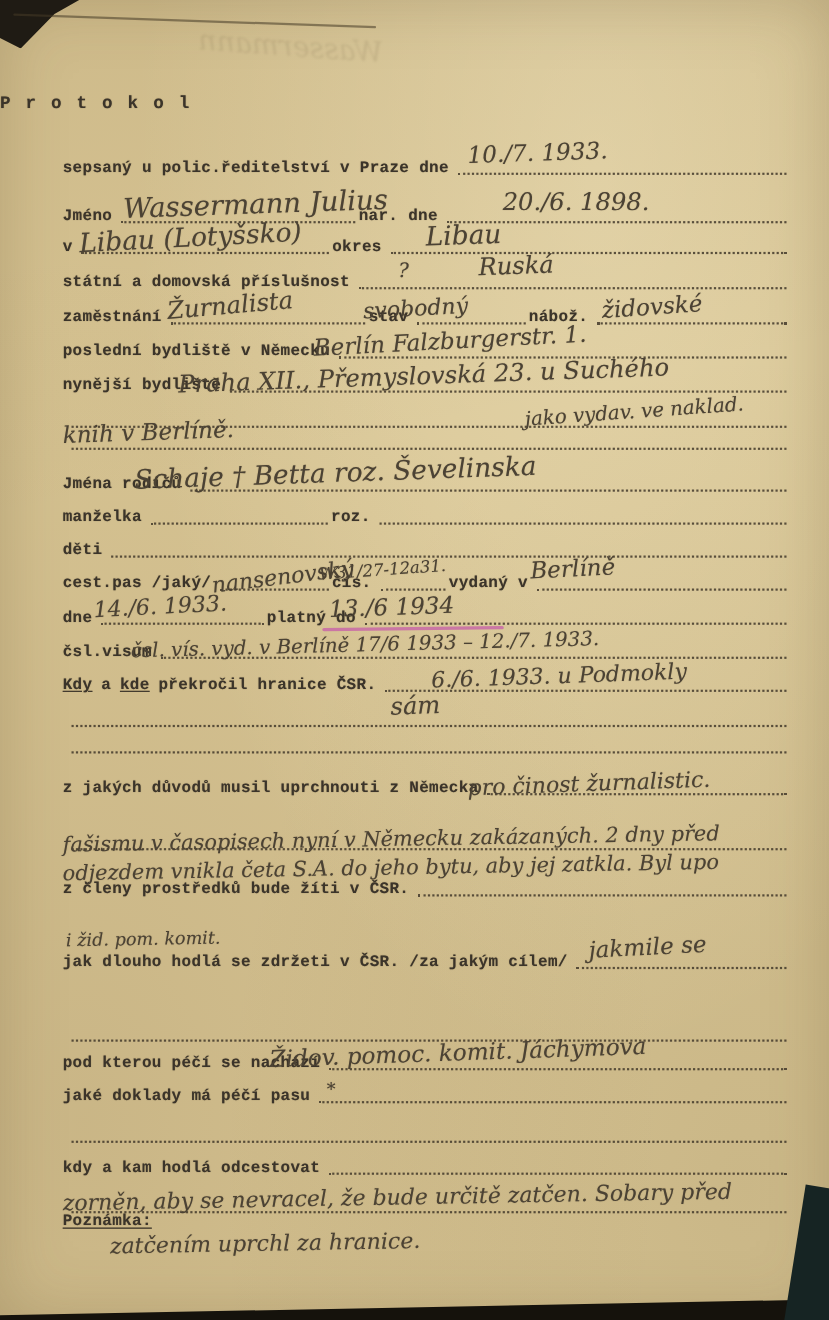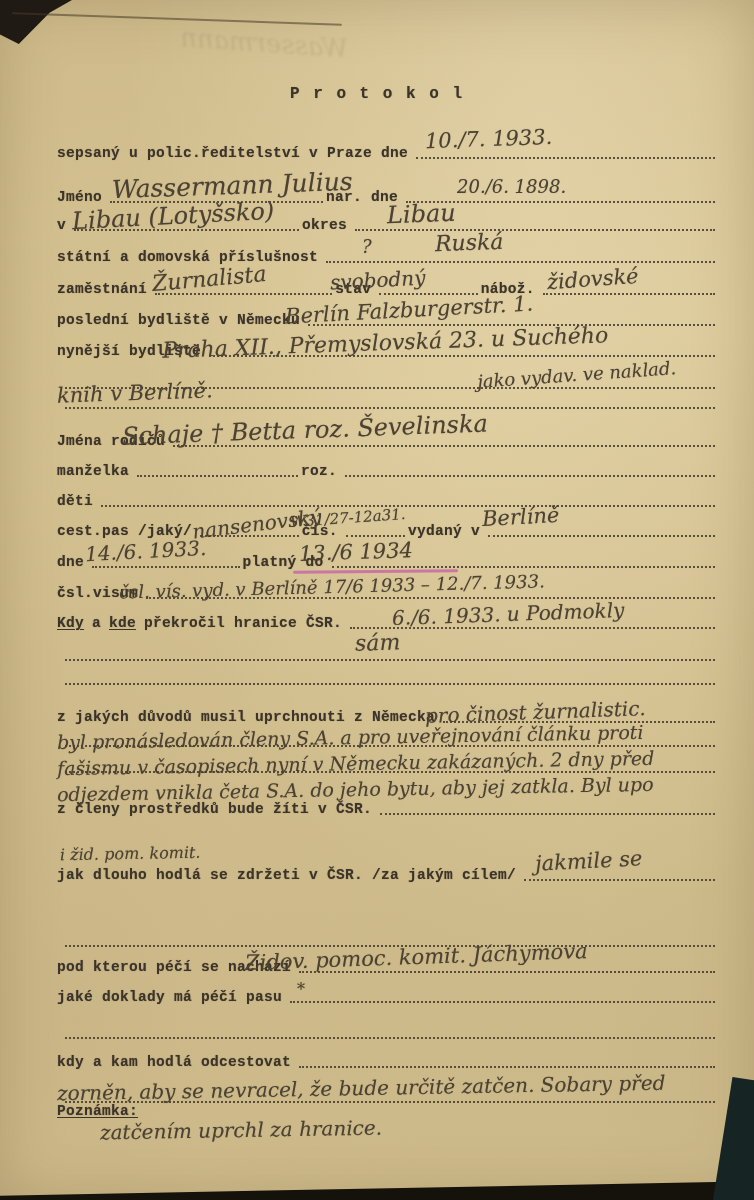--- a/index.html
+++ b/index.html
@@ -24,21 +24,21 @@
     font-size:14.5px;
     letter-spacing:.3px;
     color:#3b342a;
     white-space:nowrap;
     text-shadow:0 0 1px rgba(50,40,25,.45);
     line-height:1.1;
   }
   .u{text-decoration:underline;text-underline-offset:2px;}
   .title{
     position:absolute;top:86px;left:0;right:0;
-    text-align:center;font-size:16px;letter-spacing:2px;
+    font-size:16px;letter-spacing:2px;
   }
   .r{
     position:absolute;left:57px;right:36px;height:26px;
     display:flex;align-items:flex-end;
   }
   .ld{
     flex:1;height:2px;margin:0 3px 3px 8px;
     border-bottom:2px dotted rgba(66,56,42,.85);
   }
   .ld.first{margin-left:8px;}
@@ -95,21 +95,21 @@
     <span class="ld"></span>
     <span class="h" style="left:368px;bottom:12px;font-size:21px;transform:rotate(-2deg)">10./7. 1933.</span>
   </div>
 
   <div class="r" style="top:180px">
     <span class="t">Jméno</span>
     <span class="ld"></span>
     <span class="t">nar. dne</span>
     <span class="ld" style="flex:1.45"></span>
     <span class="h" style="left:55px;bottom:8px;font-size:25px;transform:rotate(-2deg)">Wassermann Julius</span>
-    <span class="h" style="left:400px;bottom:10px;font-size:18px">20./6. 1898.</span>
+    <span class="h" style="left:400px;bottom:10px;font-size:22px">20./6. 1898.</span>
   </div>
 
   <div class="r" style="top:208px">
     <span class="t">v</span>
     <span class="ld"></span>
     <span class="t">okres</span>
     <span class="ld" style="flex:1.6"></span>
     <span class="h" style="left:15px;bottom:6px;font-size:24px;transform:rotate(-3deg)">Libau (Lotyšsko)</span>
     <span class="h" style="left:330px;bottom:8px;font-size:24px;transform:rotate(-2deg)">Libau</span>
   </div>
@@ -216,24 +216,20 @@
 
   <div class="r" style="top:676px;height:12px">
     <span class="ld first"></span>
   </div>
 
   <div class="r" style="top:700px">
     <span class="t">z jakých důvodů musil uprchnouti z Německa</span>
     <span class="ld"></span>
     <span class="h" style="left:368px;bottom:4px;font-size:20px;transform:rotate(-2deg)">pro činost žurnalistic.</span>
   </div>
-  <div class="r" style="top:736px;height:14px">
-    <span class="ld first"></span>
-    <span class="h" style="left:0;bottom:3px;font-size:19px;transform:rotate(-1deg)">byl pronásledován členy S.A. a pro uveřejnování článku proti</span>
-  </div>
   <div class="r" style="top:762px;height:14px">
     <span class="ld first"></span>
     <span class="h" style="left:0;bottom:3px;font-size:19px;transform:rotate(-1deg)">fašismu v časopisech nyní v Německu zakázaných. 2 dny před</span>
   </div>
   <span class="h" style="top:780px;left:57px;font-size:19px;transform:rotate(-1deg)">odjezdem vnikla četa S.A. do jeho bytu, aby jej zatkla. Byl upo</span>
 
   <div class="r" style="top:792px">
     <span class="t">z členy prostředků bude žíti v ČSR.</span>
     <span class="ld"></span>
   </div>

